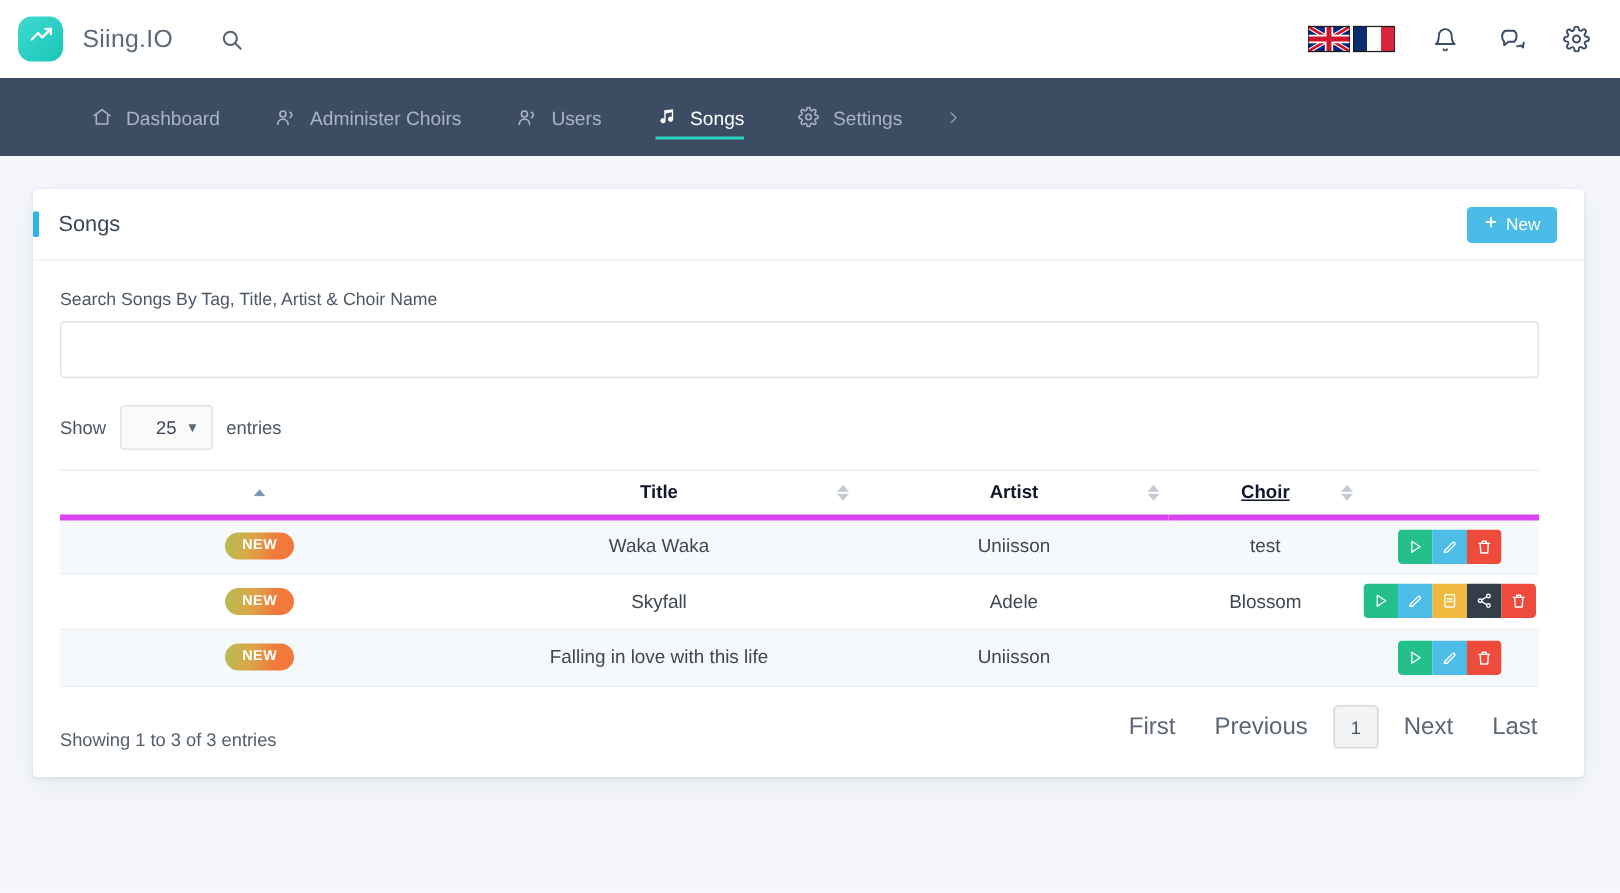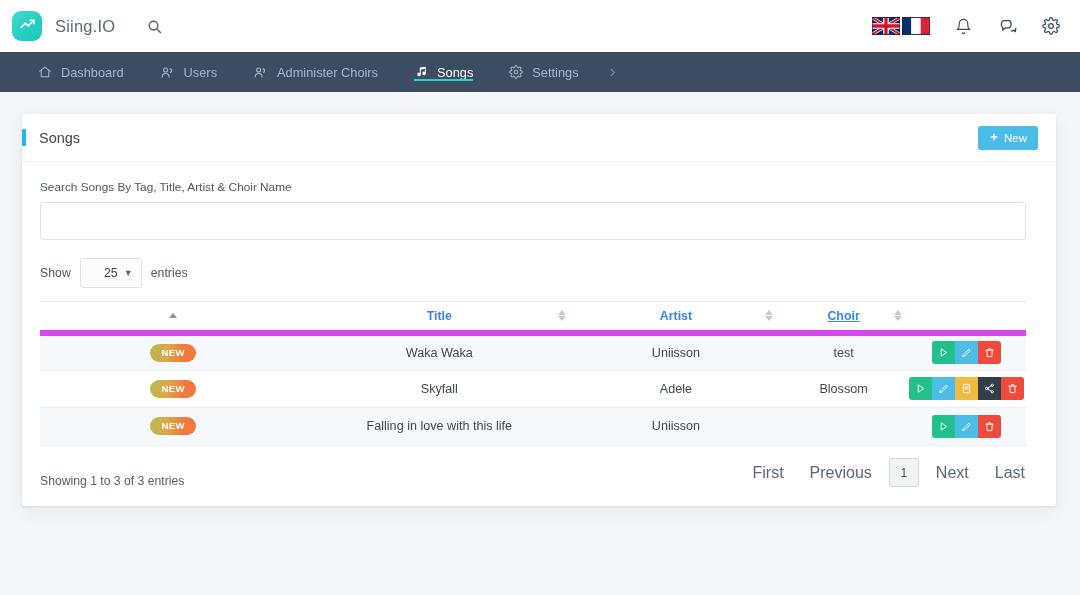--- a/index.html
+++ b/index.html
@@ -50,25 +50,25 @@
   .flag { width: 28px; height: 18px; display: block; cursor: pointer; }
   .flag + .flag { margin-left: 2px; }
   .top-icon {
     width: 22px; height: 22px;
     display: flex; align-items: center; justify-content: center;
     cursor: pointer;
   }
 
   
   .navbar {
-    height: 40px;
+    height: 52px;
     background: #3c4d63;
     display: flex;
     align-items: stretch;
-    padding-left: 20px;
+    padding-left: 43px;
   }
   .nav-item {
     display: flex;
     align-items: center;
     gap: 9px;
     padding: 0 18px;
     color: #aab4c2;
     font-size: 12.8px;
     cursor: pointer;
     position: relative;
@@ -186,24 +186,24 @@
     right: 9px;
     pointer-events: none;
     font-size: 9px;
     color: #5b6a79;
   }
 
   
   table { width: 100%; border-collapse: collapse; margin-top: 13px; }
   thead th {
     border-top: 1px solid #e8ebef;
-    border-bottom: 6px solid #d946ef;
+    border-bottom: 4px solid #d946ef;
     height: 31px;
     font-size: 12.4px;
-    color: #3b82f6;
+    color: #0f172a;
     font-weight: bold;
     position: relative;
     vertical-align: middle;
     text-align: right;
   }
   th .th-inner {
     display: flex;
     align-items: center;
     justify-content: center;
     gap: 0;
@@ -387,32 +387,32 @@
   </div>
 
   <div class="nav-item">
     <span class="nav-icon">
       <svg width="15" height="15" viewBox="0 0 24 24" fill="none" stroke="currentColor" stroke-width="1.8" stroke-linecap="round" stroke-linejoin="round">
         <circle cx="9" cy="8" r="3.2"></circle>
         <path d="M3.5 19c0-3.3 2.5-5.5 5.5-5.5s5.5 2.2 5.5 5.5"></path>
         <path d="M16.5 6.2a3 3 0 0 1 0 5.6"></path>
       </svg>
     </span>
-    <span>Users</span>
+    <span>Administer Choirs</span>
   </div>
 
   <div class="nav-item">
     <span class="nav-icon">
       <svg width="15" height="15" viewBox="0 0 24 24" fill="none" stroke="currentColor" stroke-width="1.8" stroke-linecap="round" stroke-linejoin="round">
         <circle cx="9" cy="8" r="3.2"></circle>
         <path d="M3.5 19c0-3.3 2.5-5.5 5.5-5.5s5.5 2.2 5.5 5.5"></path>
         <path d="M16.5 6.2a3 3 0 0 1 0 5.6"></path>
       </svg>
     </span>
-    <span>Administer Choirs</span>
+    <span>Users</span>
   </div>
 
   <div class="nav-item active">
     <span class="nav-icon">
       <svg width="14" height="14" viewBox="0 0 24 24" fill="currentColor">
         <path d="M10 4.2v9.4a3 3 0 1 0 1.6 2.6V8.1l7-1.6v5.4a3 3 0 1 0 1.6 2.6V3z"></path>
       </svg>
     </span>
     <span>Songs</span>
   </div>

